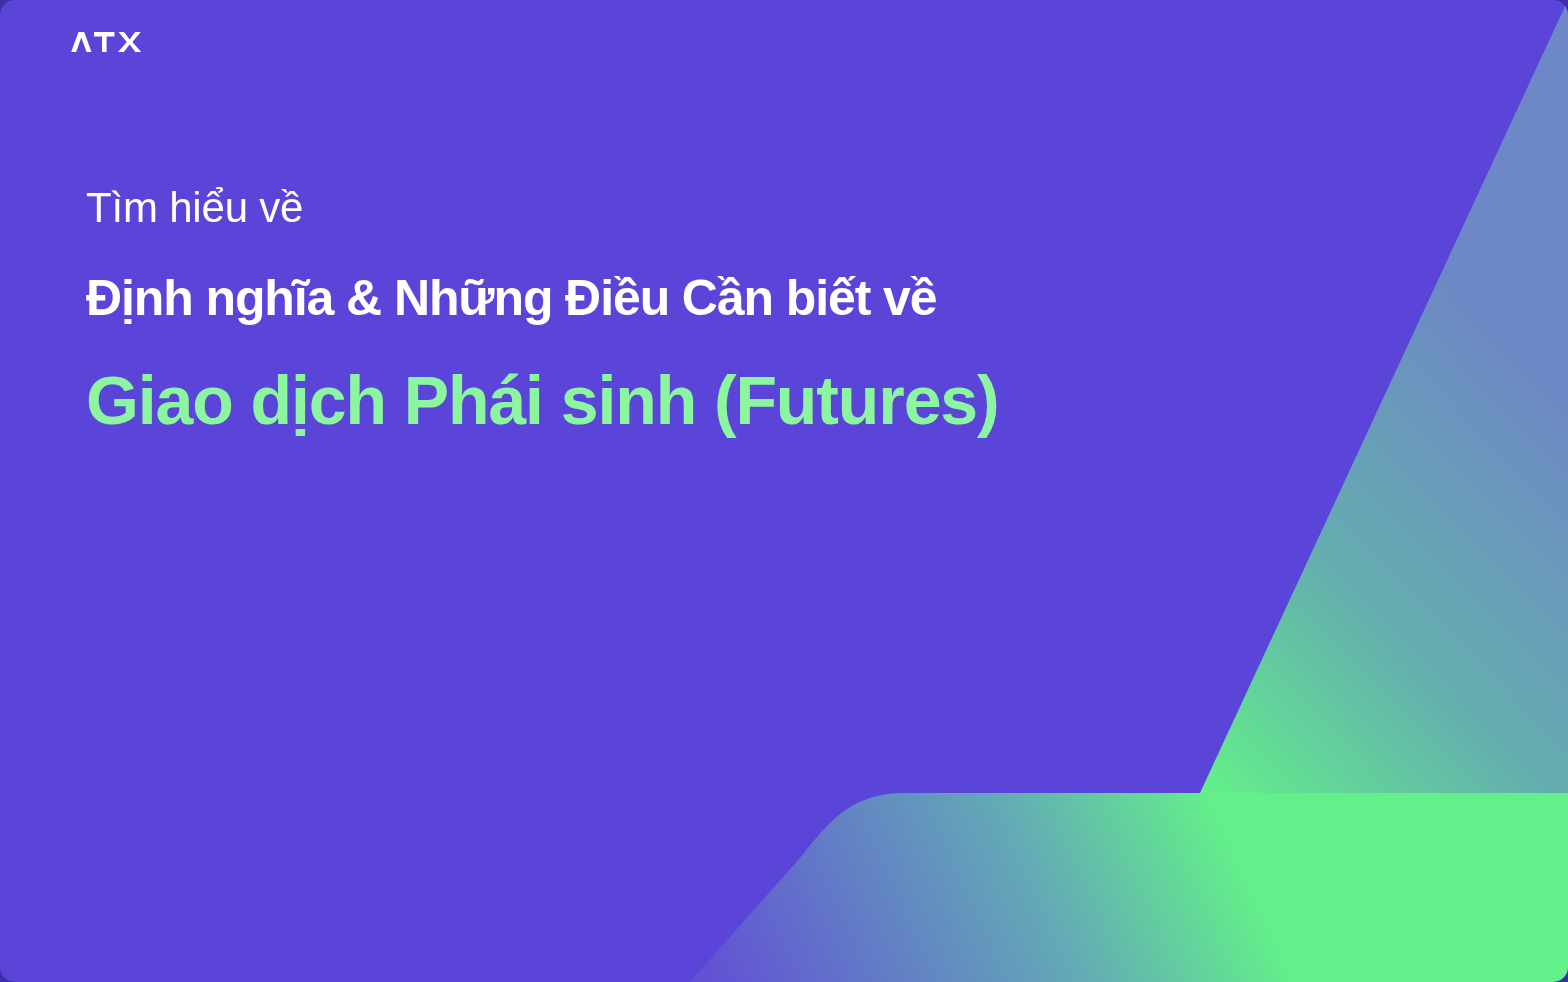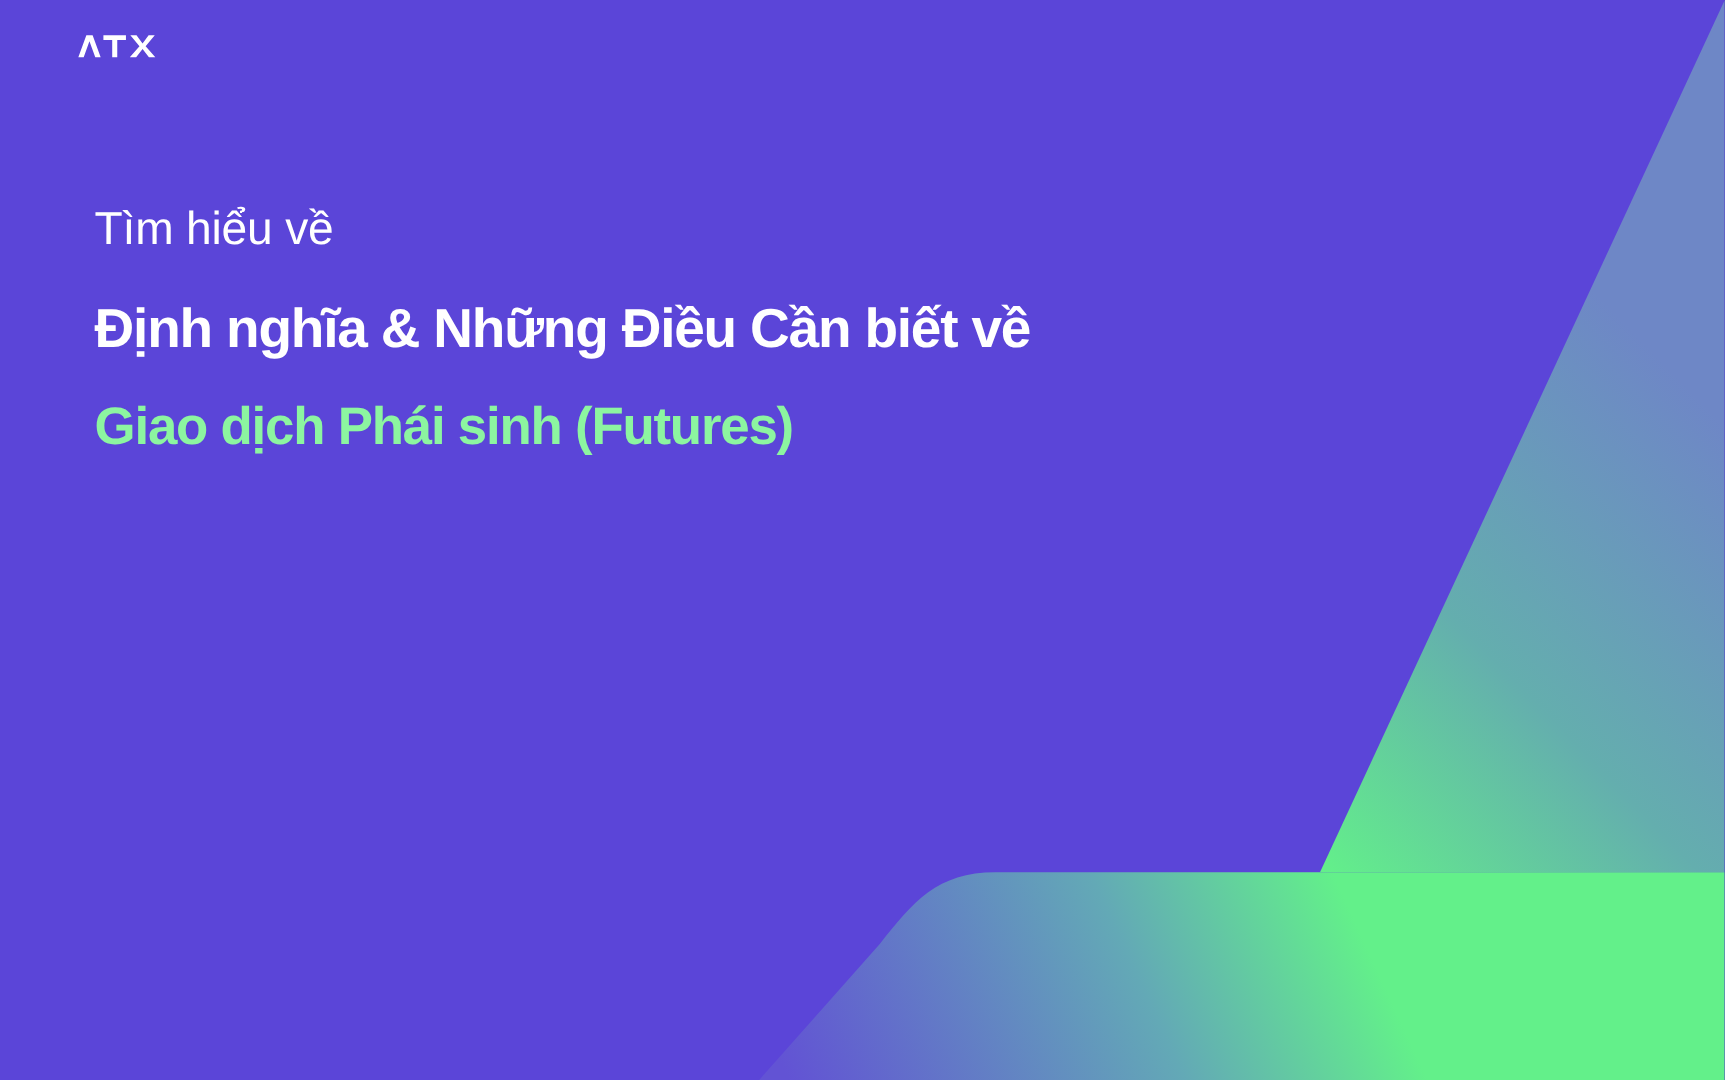--- a/index.html
+++ b/index.html
@@ -8,20 +8,21 @@
     padding: 0;
     background: #3c2fa8;
   }
   #stage {
     position: relative;
     width: 1568px;
     height: 982px;
     overflow: hidden;
     background: #5B45D8;
     font-family: "Liberation Sans", sans-serif;
+    border-radius: 15px;
     -webkit-font-smoothing: antialiased;
   }
 
   
   #artwork {
     position: absolute;
     inset: 0;
     width: 1568px;
     height: 982px;
     pointer-events: none;
@@ -58,21 +59,21 @@
     font-size: 50px;
     line-height: 1.16;
     font-weight: 700;
     letter-spacing: -1.1px;
     margin: 0;
     max-width: 1130px;
   }
   .headline-accent {
     display: block;
     color: #8CF5A0;
-    font-size: 48px;
+    font-size: 68px;
     line-height: 1.16;
     font-weight: 700;
     letter-spacing: -1.1px;
     margin-top: 34px;
     max-width: 960px;
   }
 </style>
 </head>
 <body>
 

